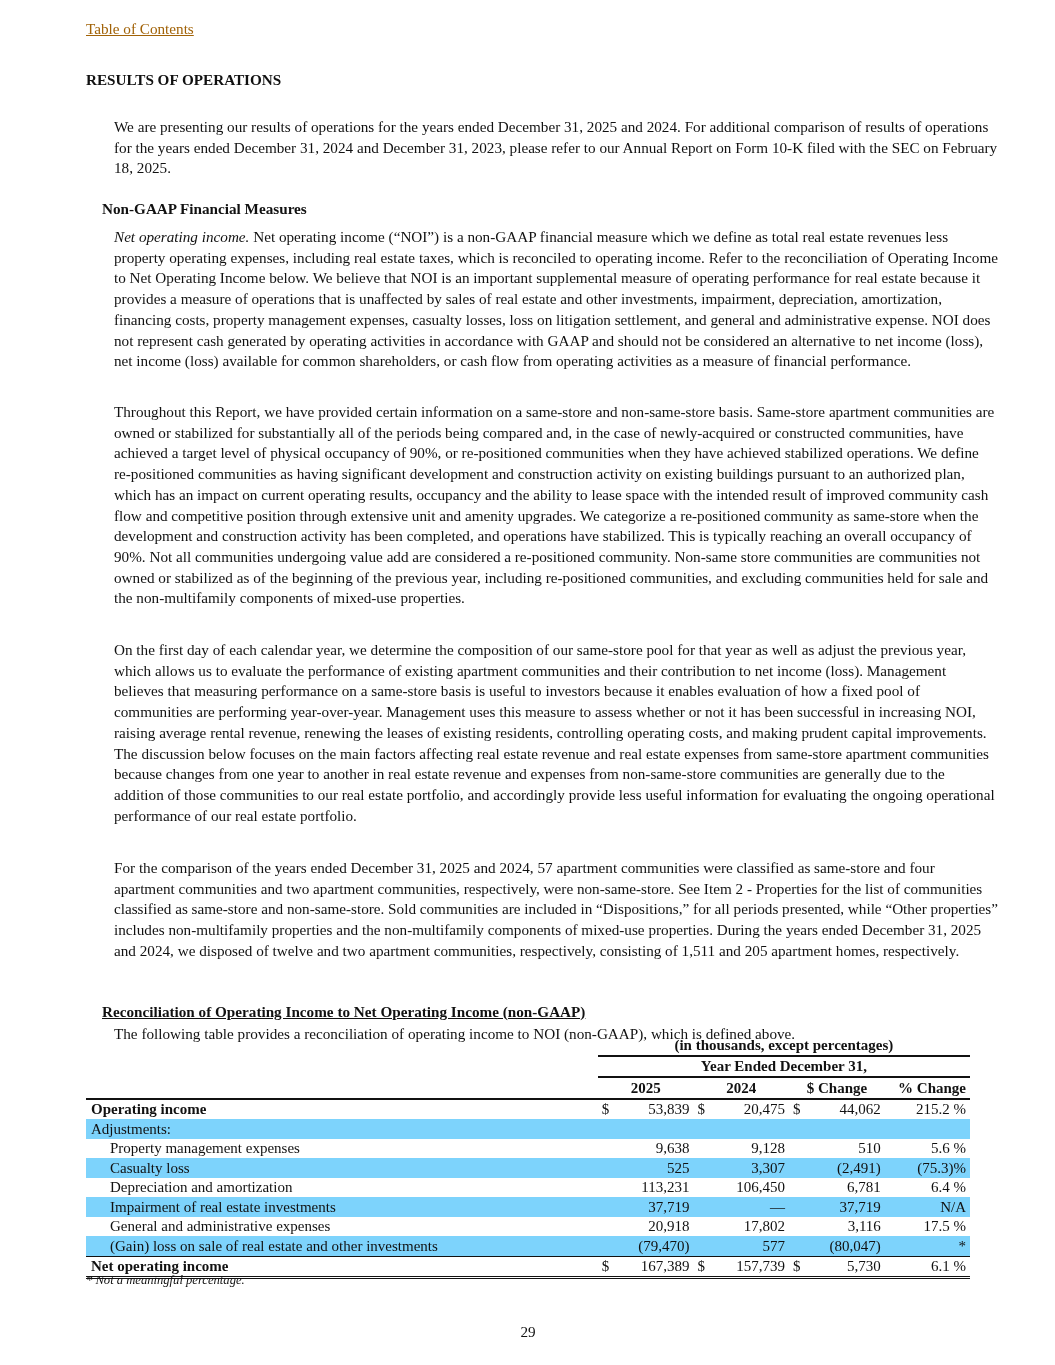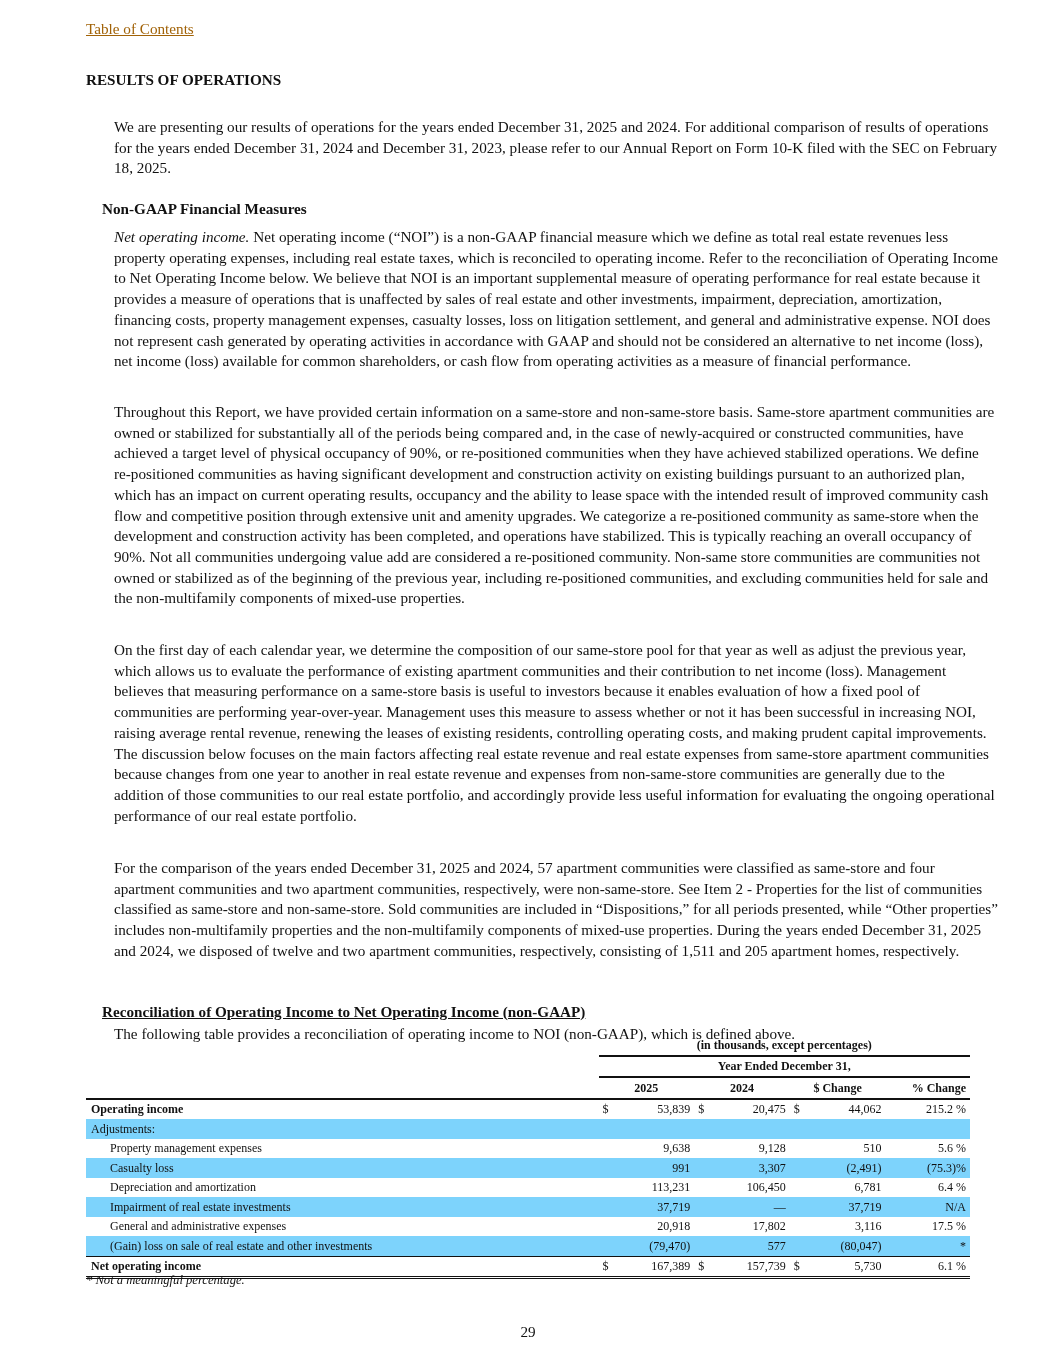--- a/index.html
+++ b/index.html
@@ -10,21 +10,21 @@
   .page { position: absolute; left: 86px; top: 0; width: 884px; }
   .toc { position: absolute; top: 20px; left: 0; color: #a16207; text-decoration: underline; font-size: 15.2px; cursor: pointer; }
   .h1 { position: absolute; top: 71px; left: 0; font-weight: bold; font-size: 15.2px; margin: 0; }
   p.para { position: absolute; left: 16px; width: 884px; margin: 12px; line-height: 20.7px; text-align: left; }
   .h2 { position: absolute; left: 0; font-weight: bold; margin: 16px; font-size: 15.2px; }
   .h2u { text-decoration: underline; }
   em { font-style: italic; }
 
   table.recon {
     position: absolute; left: 0; top: 1035px; width: 884px;
-    border-collapse: collapse; font-size: 12px; line-height: 18.5px;
+    border-collapse: collapse; font-size: 15px; line-height: 18.5px;
   }
   table.recon td { padding: 0 4px; white-space: nowrap; height: 19.5px; }
   .hdr-note td.c { text-align: center; font-weight: bold; border-bottom: 2px solid #111; }
   .hdr-year td.c { text-align: center; font-weight: bold; border-bottom: 2px solid #111; }
   .hdr-cols td.h { text-align: center; font-weight: bold; border-bottom: 2px solid #111; }
   .hdr-cols td.h.pct { text-align: right; }
   tr.shade td { background: #7dd3fc; }
   td.lbl { padding-left: 5px !important; }
   td.ind { padding-left: 24px !important; }
   td.cur { width: 14px; text-align: left; }
@@ -117,21 +117,21 @@
       <td class="cur"></td>
       <td class="num">9,128</td>
       <td class="cur"></td>
       <td class="num">510</td>
       <td class="pct">5.6 %</td>
     </tr>
 
     <tr class="shade">
       <td class="lbl ind">Casualty loss</td>
       <td class="cur"></td>
-      <td class="num">991</td>
+      <td class="num">525</td>
       <td class="cur"></td>
       <td class="num">3,307</td>
       <td class="cur"></td>
       <td class="num">(2,491)</td>
       <td class="pct">(75.3)%</td>
     </tr>
 
     <tr>
       <td class="lbl ind">Depreciation and amortization</td>
       <td class="cur"></td>

